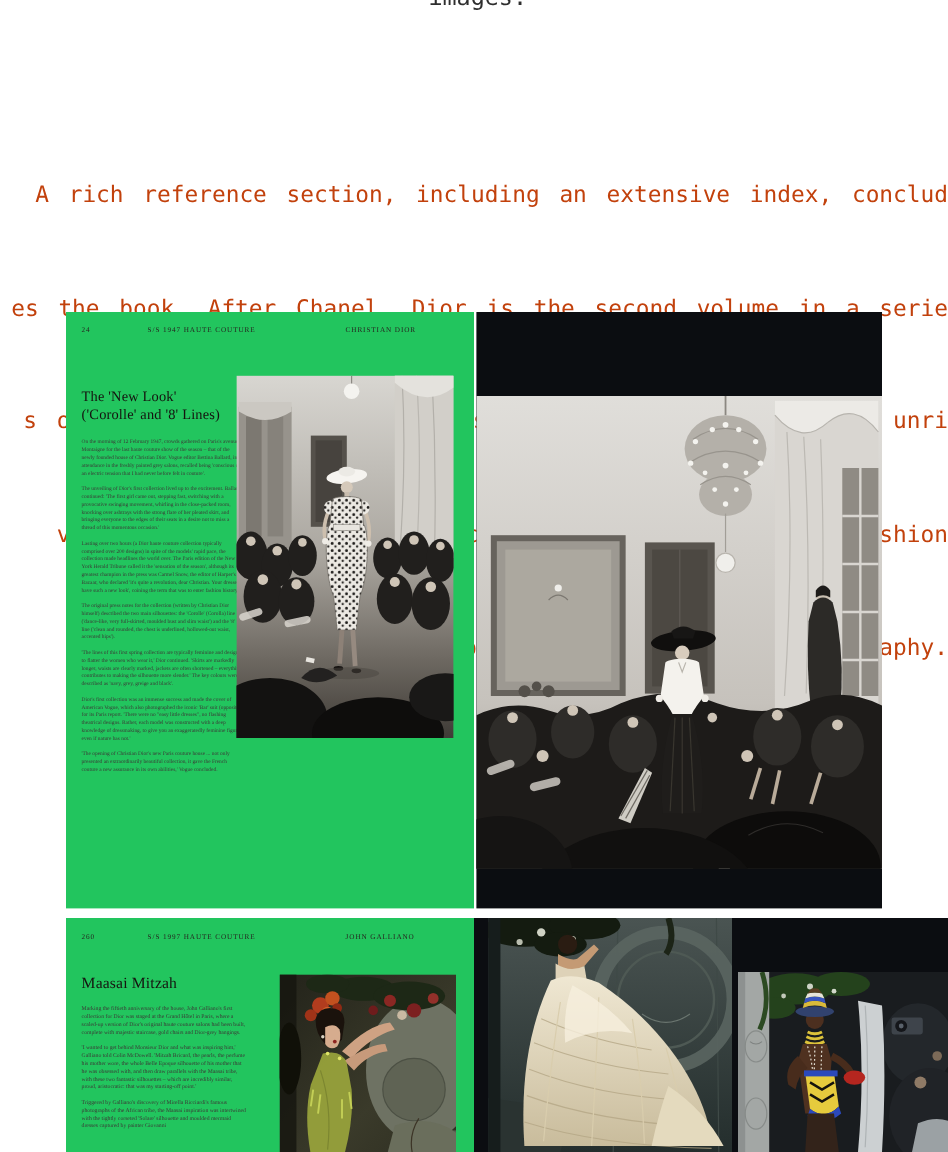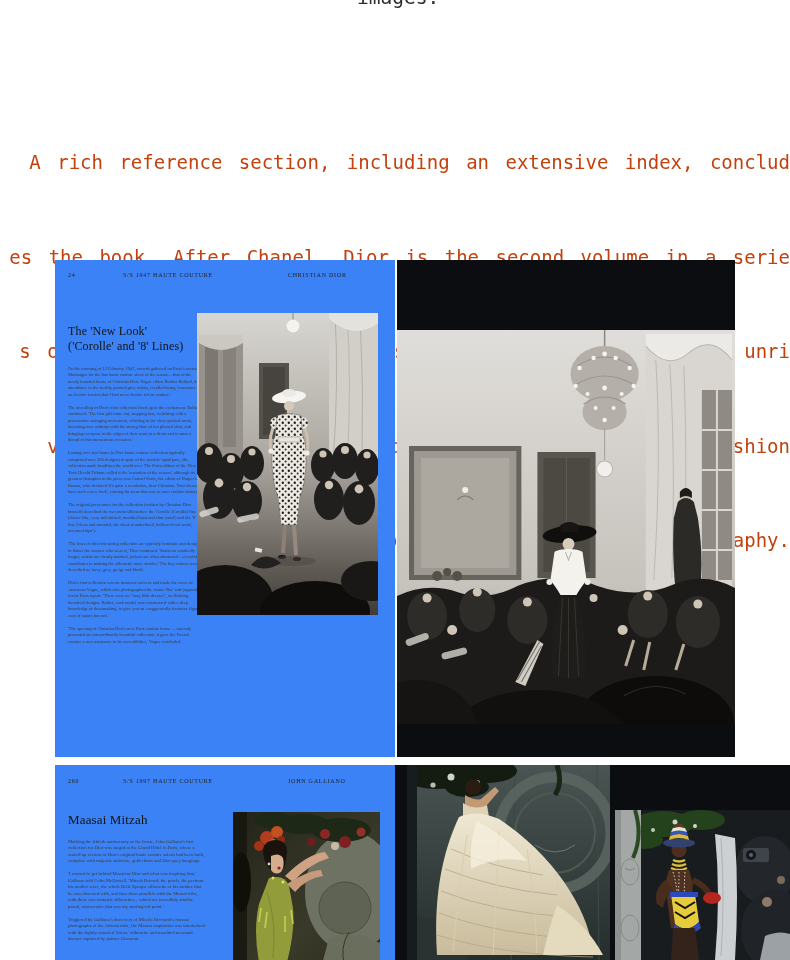--- a/index.html
+++ b/index.html
@@ -10,21 +10,21 @@
             font-size:19.5px;color:#2e2e2e;white-space:pre;}
   
   .desc{position:absolute;top:84px;left:0;width:790px;text-align:right;
         font-family:"DejaVu Sans Mono",monospace;font-size:19px;line-height:31.5px;
         color:#c2410c;word-spacing:5px;white-space:pre;}
   .desc .line{height:31.5px;}
   
   .spread{position:absolute;left:55px;}
   .spread1{top:260px;width:680px;height:497px;}
   .spread2{top:765px;width:735px;height:195px;overflow:hidden;font-family:Liberation Serif, serif;}
-  .page{position:absolute;top:0;background:#3b82f6;}
+  .page{position:absolute;top:0;background:#22c55e;}
   .page-inner{position:absolute;top:0;left:0;width:680px;height:1000px;
               transform:scale(0.5);transform-origin:0 0;}
   .folio{position:absolute;top:22px;left:26px;width:640px;height:16px;
          font-size:12px;letter-spacing:1.5px;color:#26241f;white-space:nowrap;}
   .folio span{position:absolute;top:0;}
   .folio .num{left:0;}
   .folio .season{left:110px;}
   .folio .designer{left:440px;}
   .ptitle{position:absolute;left:26px;font-size:24px;line-height:30px;color:#15130f;
           letter-spacing:.3px;}

